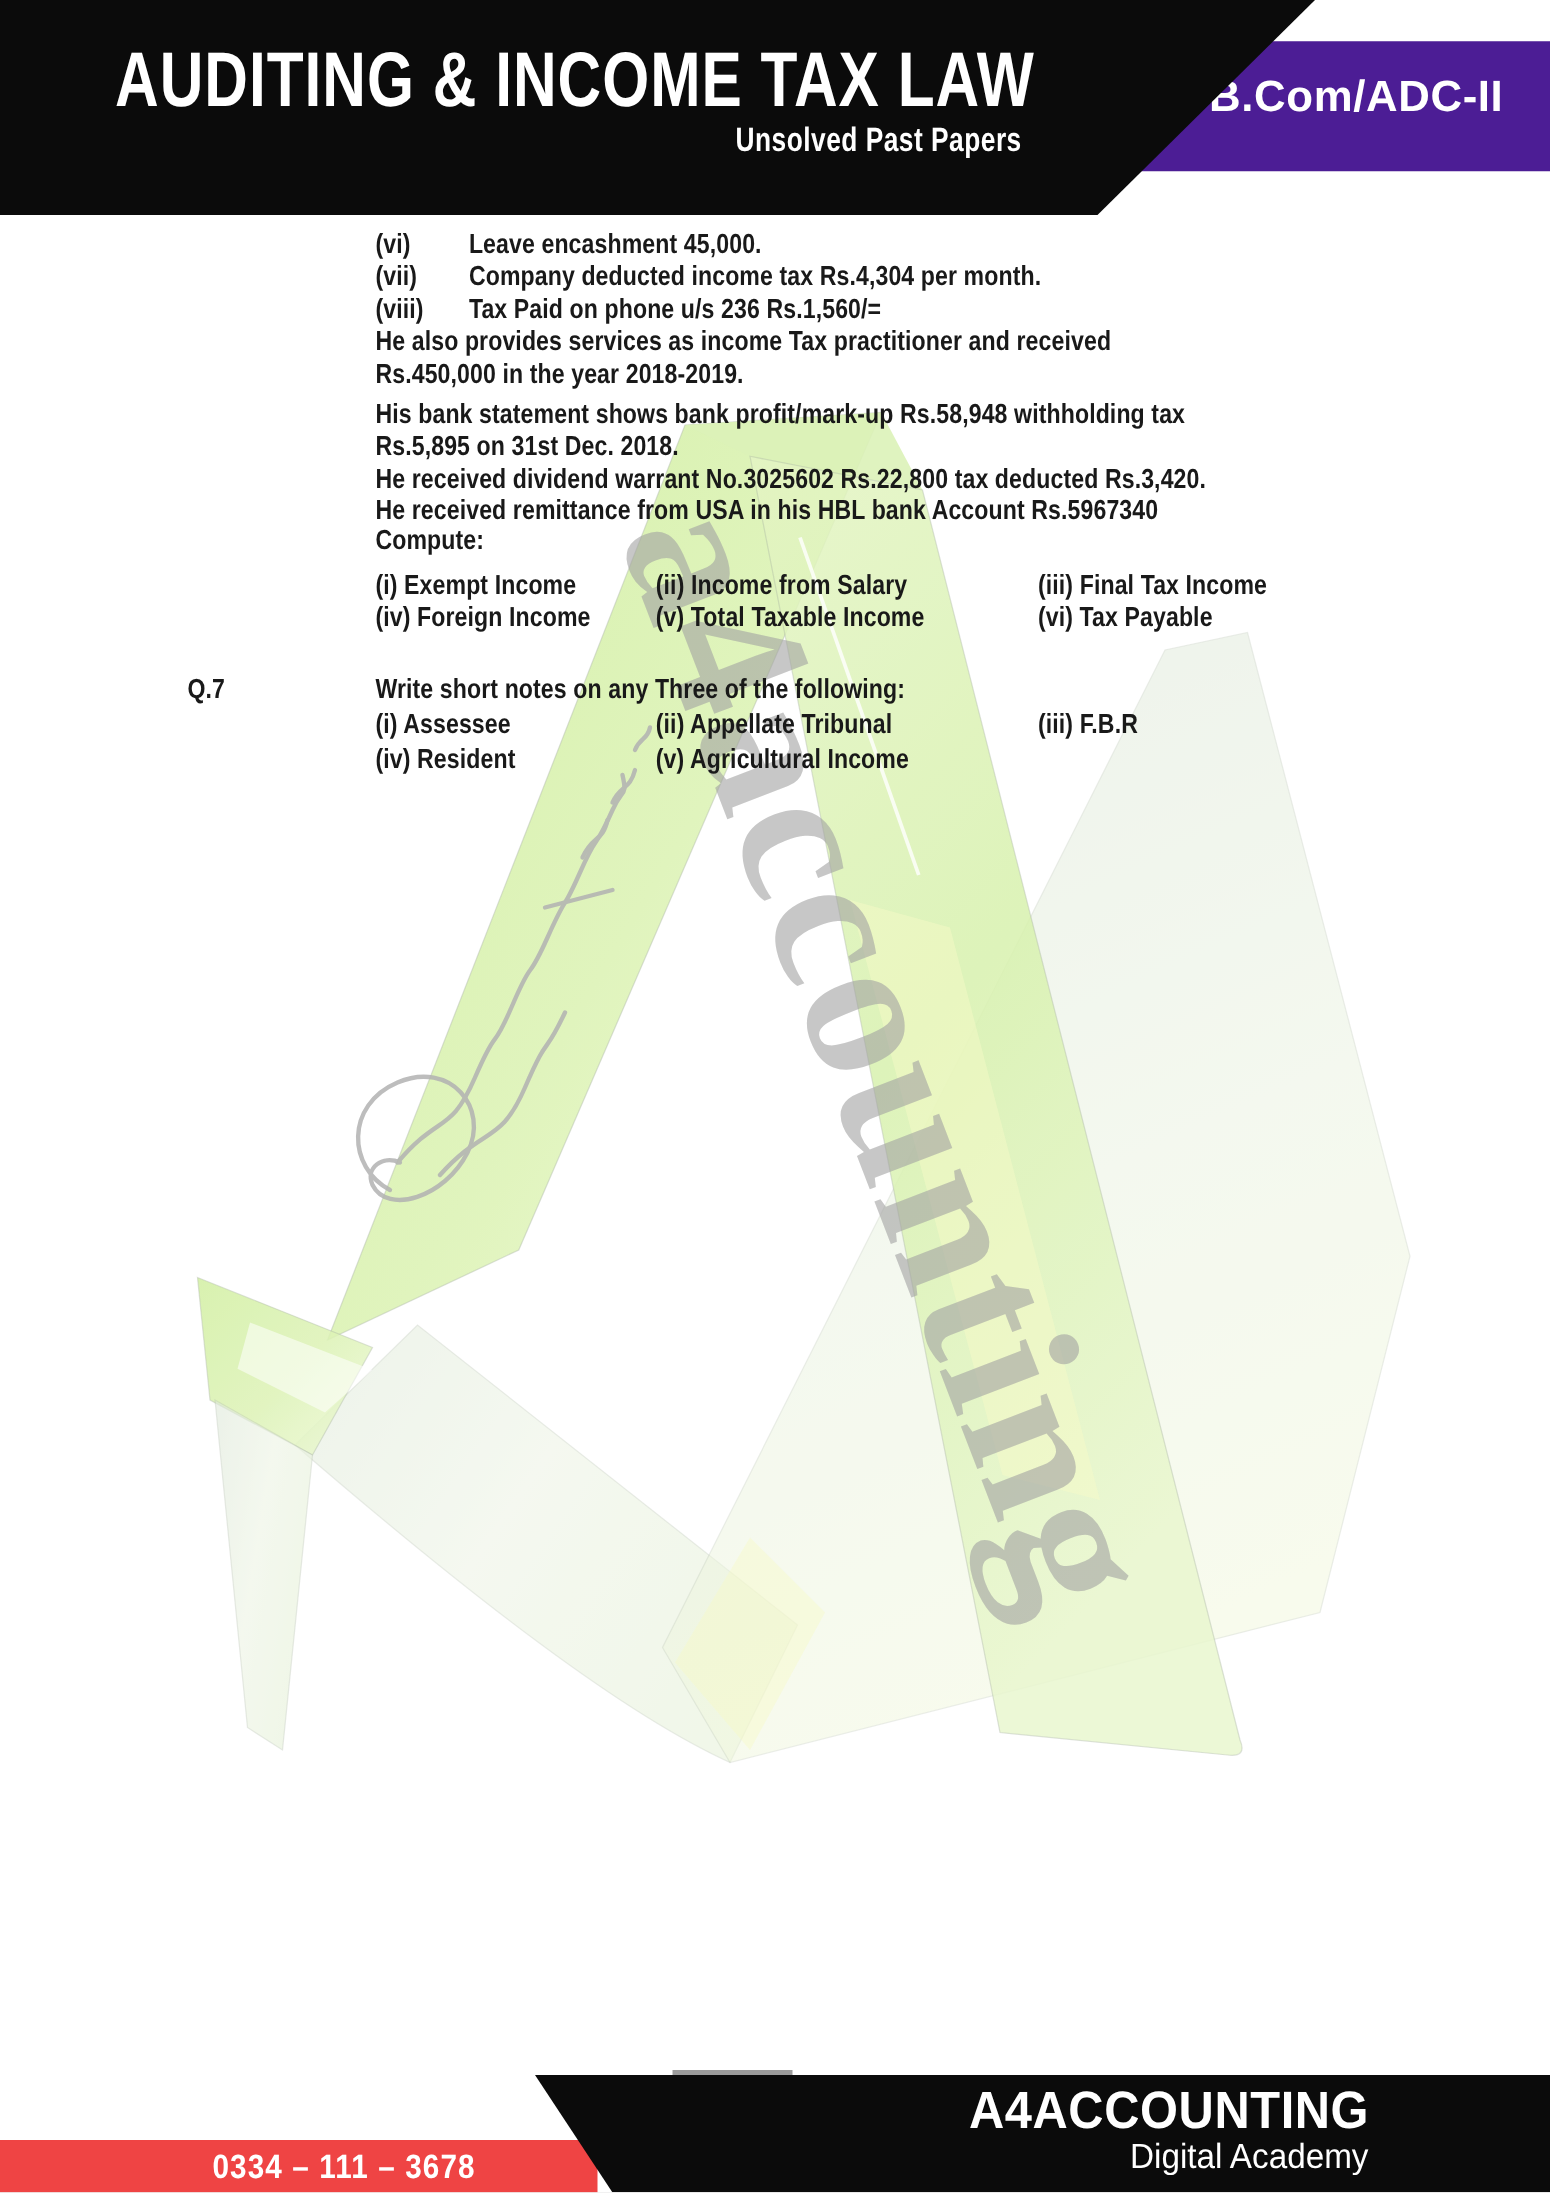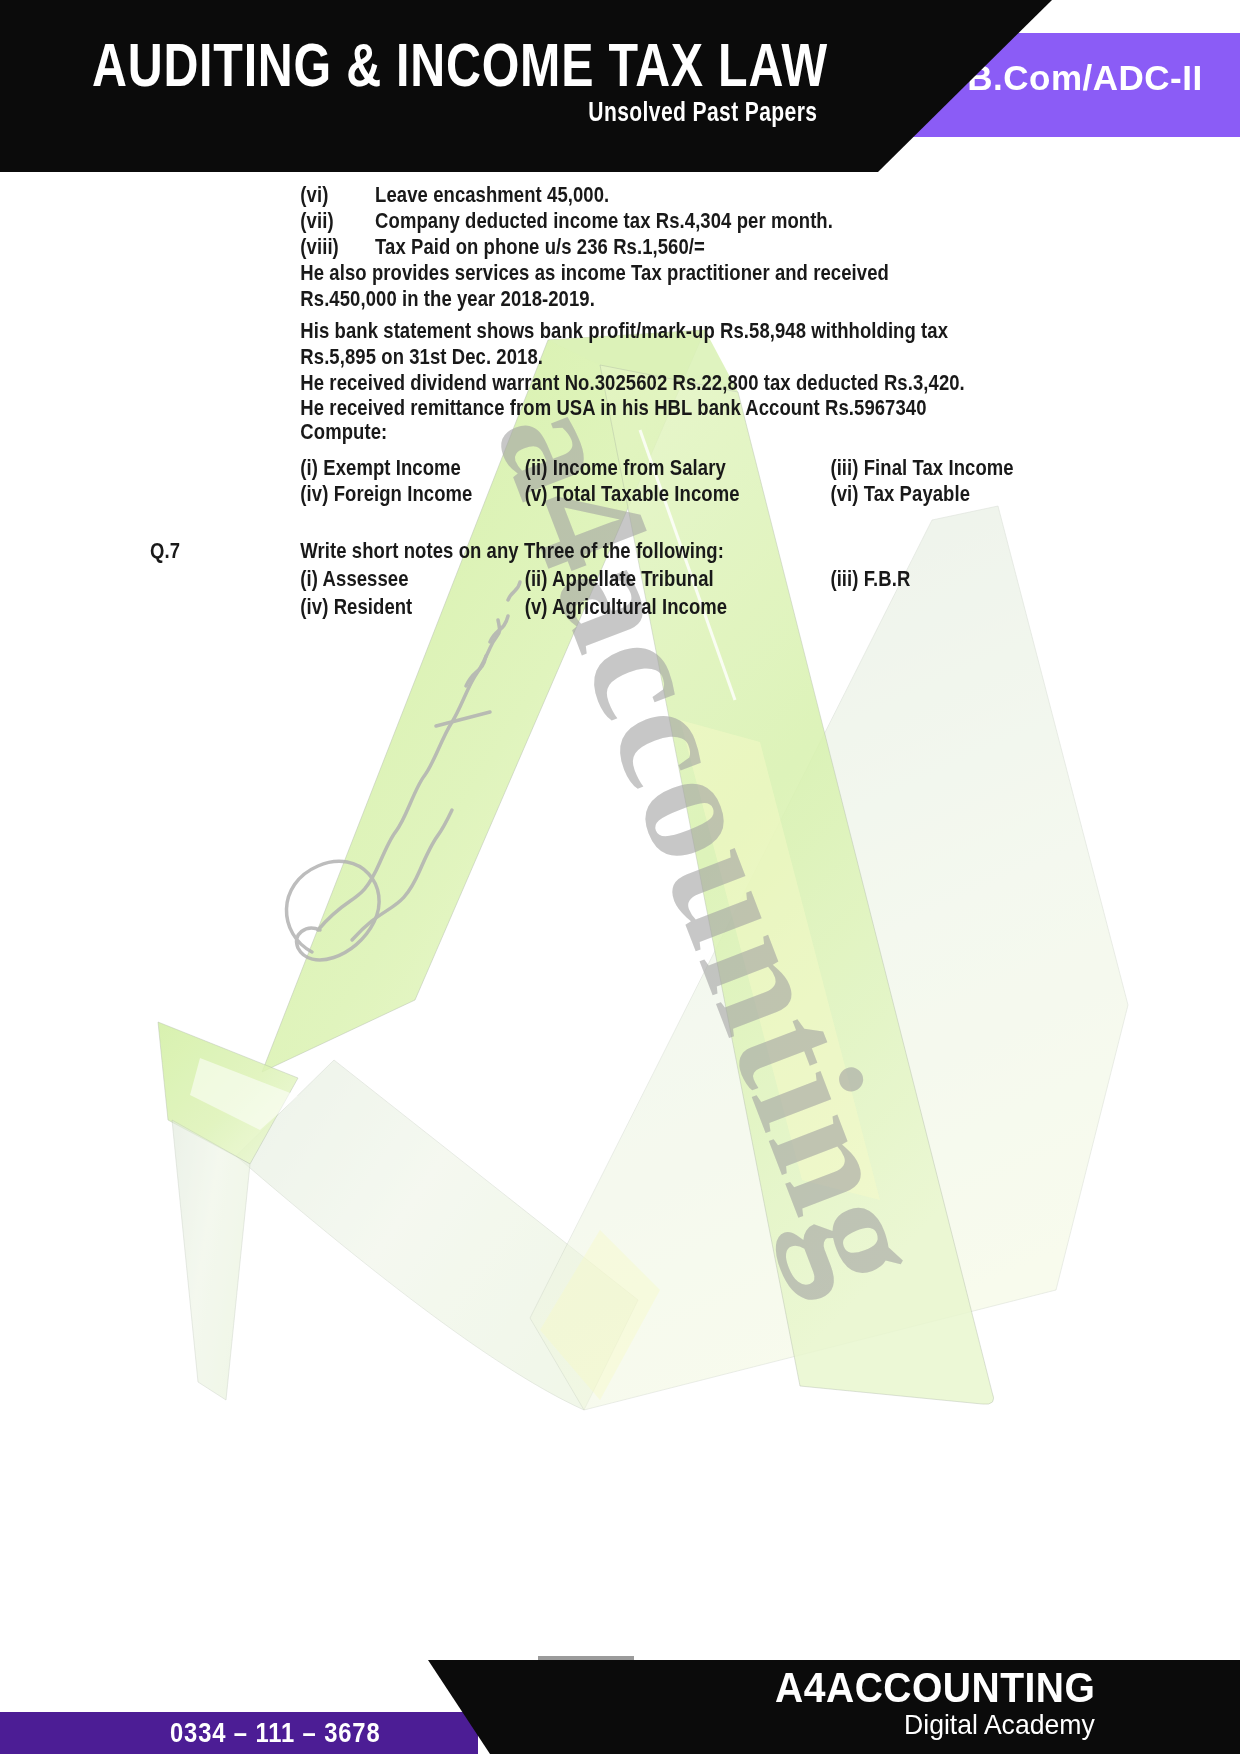--- a/index.html
+++ b/index.html
@@ -7,21 +7,21 @@
     position:relative;width:1240px;height:1754px;margin:0 auto;
     background:#ffffff;overflow:hidden;
     font-family:"Liberation Sans",sans-serif;
   }
   
   .wm{position:absolute;left:0;top:0;width:1240px;height:1754px;z-index:1;}
   
   .hdr{position:absolute;left:0;top:0;width:1240px;height:200px;z-index:3;}
   .hdr-red{
     position:absolute;left:820px;top:33px;width:420px;height:104px;
-    background:#8b5cf6;
+    background:#4c1d95;
   }
   .badge{
     position:absolute;left:120px;top:26px;width:290px;
     color:#ffffff;font-weight:700;font-size:35px;line-height:1.1;
     text-align:center;white-space:nowrap;letter-spacing:0.5px;
   }
   .hdr-black{
     position:absolute;left:0;top:0;width:1240px;height:172px;
     background:#0b0b0b;
     -webkit-clip-path:polygon(0 0,1052px 0,878px 172px,0 172px);
@@ -66,21 +66,21 @@
     font-weight:700;font-size:42px;line-height:42px;white-space:nowrap;
     transform:scaleX(0.93);transform-origin:100% 0;letter-spacing:0.5px;
   }
   .tagline{
     position:absolute;right:145px;top:50px;color:#ffffff;
     font-weight:400;font-size:28px;line-height:30px;white-space:nowrap;
     transform:scaleX(0.95);transform-origin:100% 0;
   }
   .ftr-red{
     position:absolute;left:0;top:1712px;width:478px;height:42px;
-    background:#4c1d95;z-index:2;
+    background:#ef4444;z-index:2;
   }
   .phone{
     position:absolute;left:170px;top:7px;color:#ffffff;
     font-weight:700;font-size:27px;line-height:28px;white-space:nowrap;
     transform:scaleX(0.88);transform-origin:0 0;letter-spacing:1px;
   }
 </style>
 </head>
 <body>
 

